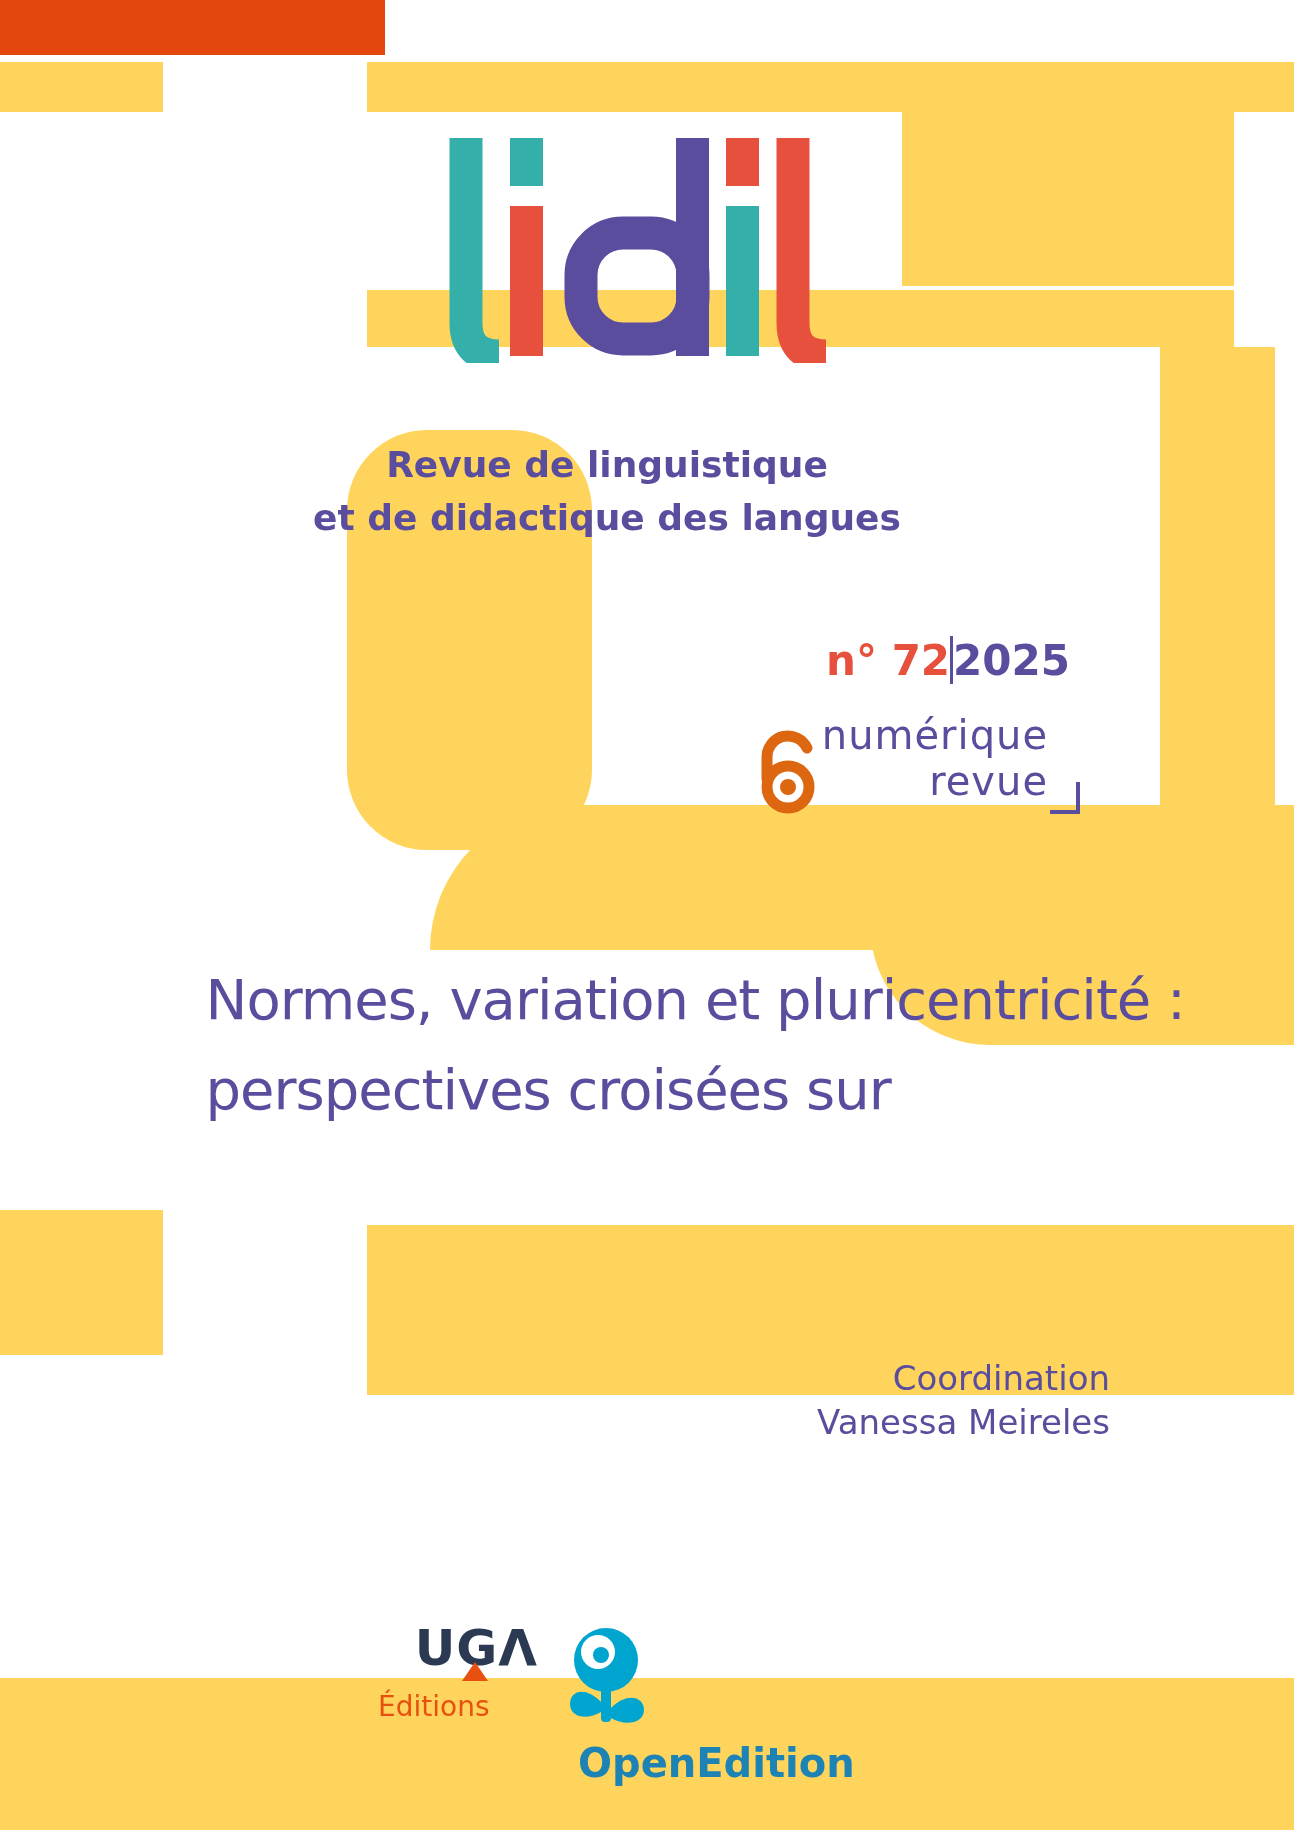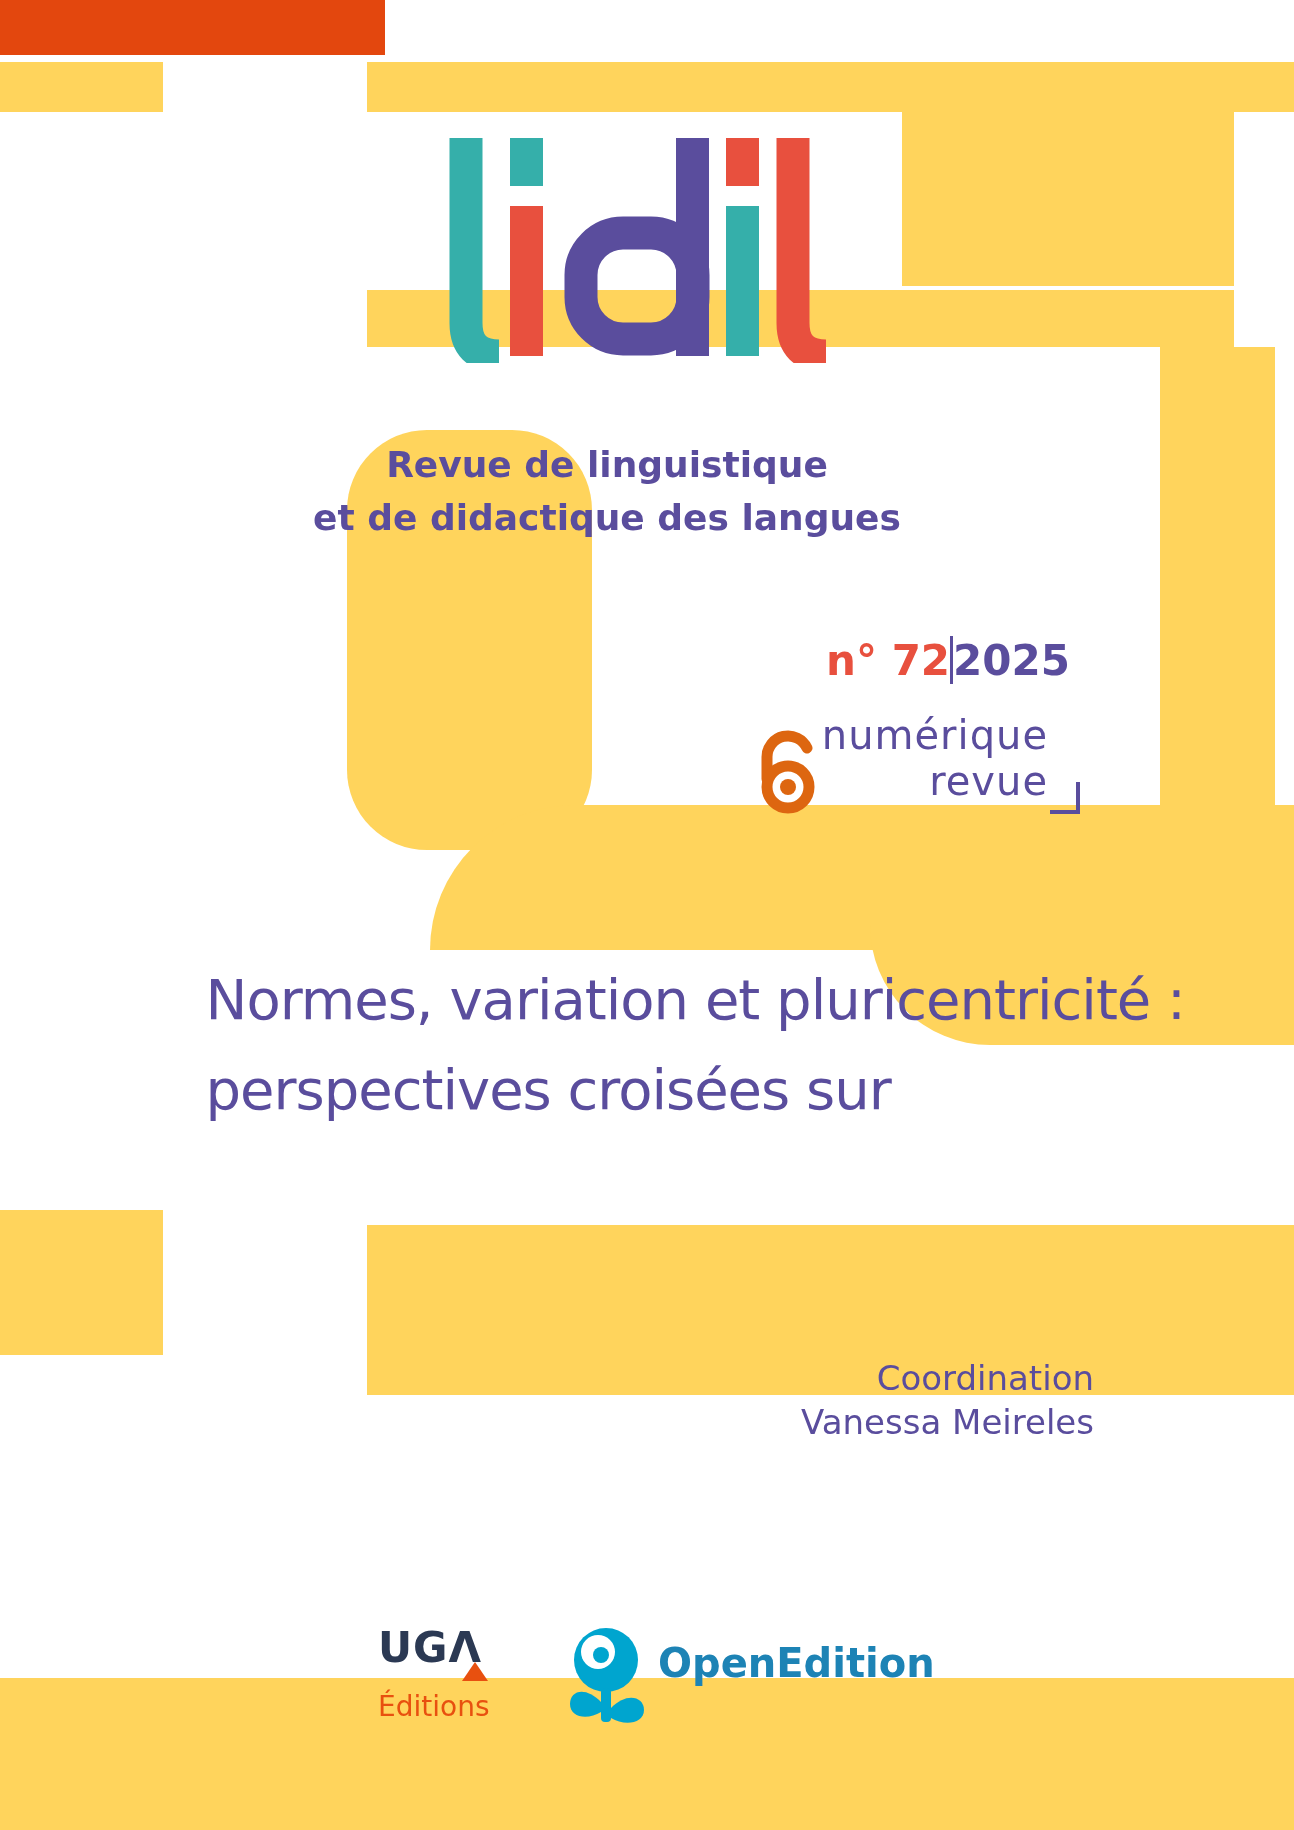--- a/index.html
+++ b/index.html
@@ -50,34 +50,34 @@
     border-right:4px solid #5A4D9D;border-bottom:4px solid #5A4D9D;
   }
   .oa-icon{position:absolute;left:746px;top:722px;}
 
   .main-title{
     position:absolute;right:109px;top:955px;text-align:left;
     color:#5A4D9D;font-size:56px;line-height:90px;letter-spacing:-1px;
     font-weight:400;white-space:nowrap;
   }
   .coordination{
-    position:absolute;right:200px;top:1356px;text-align:right;
+    position:absolute;right:184px;top:1356px;text-align:right;
     color:#5A4D9D;font-size:34px;line-height:44px;
   }
 
   
   .uga{position:absolute;left:378px;top:1622px;width:160px;}
-  .uga-word{color:#2B3953;font-weight:bold;font-size:42px;line-height:52px;letter-spacing:1px;}
+  .uga-word{color:#2B3953;font-weight:bold;font-size:50px;line-height:52px;letter-spacing:1px;text-align:right;}
   .uga-sub{color:#E8500F;font-weight:normal;font-size:28px;line-height:30px;margin-top:18px;}
   .uga-triangle{
     position:absolute;left:84px;top:40px;width:0;height:0;
     border-left:13px solid transparent;border-right:13px solid transparent;
     border-bottom:19px solid #E8500F;
   }
-  .oe{position:absolute;left:568px;top:1628px;display:flex;align-items:flex-start;}
+  .oe{position:absolute;left:568px;top:1628px;display:flex;align-items:flex-start;flex-direction:column;}
   .oe-text{color:#1D83B5;font-weight:bold;font-size:40px;margin-left:10px;margin-top:12px;}
 </style>
 </head>
 <body>
 
 <div class="cover">
 
   <div class="bgshape s1"></div>
   <div class="bgshape s2"></div>
   <div class="bgshape s3"></div>

